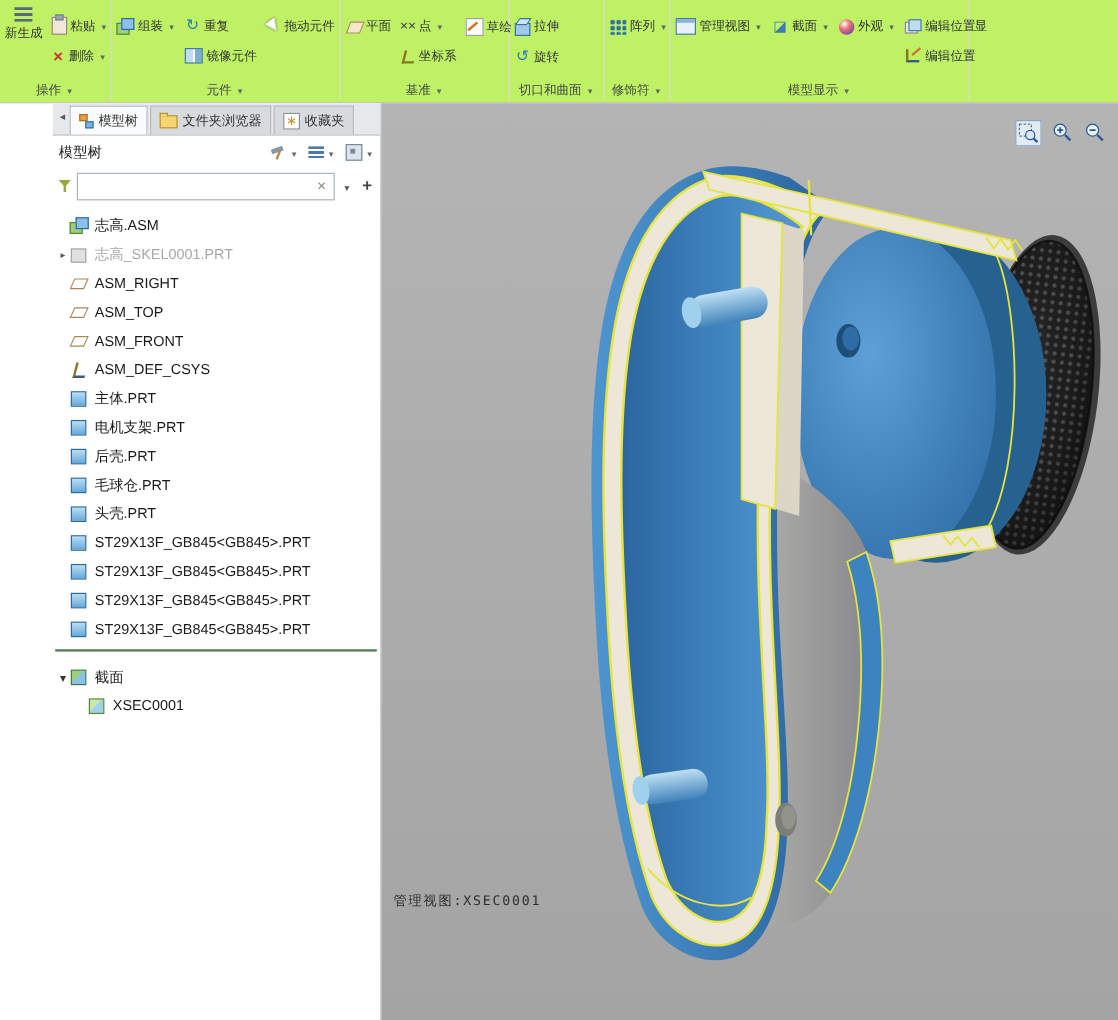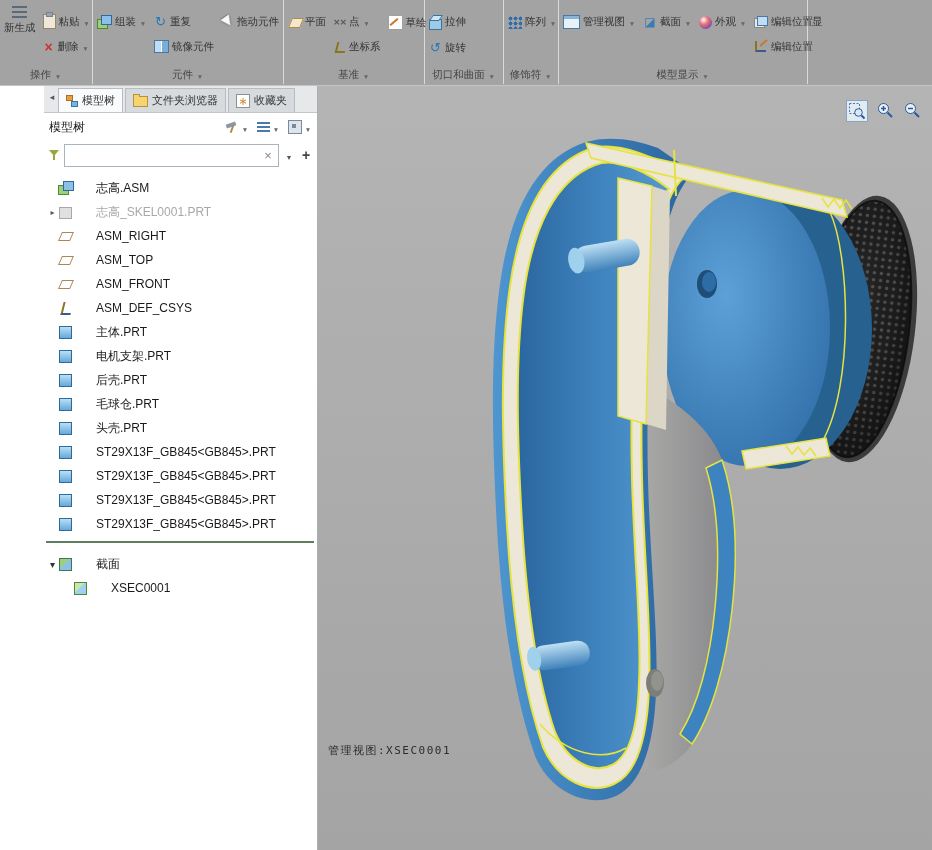--- a/index.html
+++ b/index.html
@@ -1,21 +1,21 @@
 <!DOCTYPE html>
 <html><head>
 <meta charset="utf-8">
 <style>
   html,body { margin:0; padding:0; }
   body { width:932px; height:850px; overflow:hidden; background:#fff;
          font-family:"Liberation Sans","DejaVu Sans",sans-serif; }
   .app { width:932px; height:850px; display:flex; flex-direction:column; }
 
   
-  .ribbon { height:85px; background:#a3a3a3; border-bottom:1px solid #c4c4c4;
+  .ribbon { height:85px; background:#bef264; border-bottom:1px solid #c4c4c4;
             display:flex; flex:none; }
   .rgroup { height:84px; border-right:1px solid #dadad8; display:flex;
             flex-direction:column; flex:none; position:relative; }
   .rgroup.clip { overflow:hidden; border-right:none; }
   .rcontent { flex:1; display:flex; align-items:center; gap:3px; padding:2px 2px 0 2px; }
   .rcol { display:flex; flex-direction:column; gap:9px; }
   .rbtn { display:flex; align-items:center; gap:3px; padding:1px 2px;
           font-size:10.5px; color:#333; white-space:nowrap; cursor:default; }
   .vbtn { flex-direction:column; gap:3px; align-self:flex-start; margin-top:3px; }
   .top-align { align-self:flex-start; margin-top:12px; }
@@ -157,21 +157,21 @@
   .sdd::after { content:"▼"; font-size:7px; color:#555; }
   .splus { width:14px; text-align:center; color:#444; }
   .splus::after { content:"+"; font-size:14px; font-weight:bold; }
 
   .tree-body { flex:1; padding-top:7px; overflow:hidden; }
   .tree-item { height:24px; display:flex; align-items:center; padding-left:3px;
                font-size:12px; color:#1a1a1a; white-space:nowrap; }
   .tree-item.muted { color:#a8a8a8; }
   .texpand { width:11px; font-size:8px; color:#555; flex:none; text-align:center; }
   .ticon { width:16px; height:14px; position:relative; margin-right:5px; flex:none; }
-  .tlabel { overflow:hidden; text-overflow:ellipsis;margin-left:17px; }
+  .tlabel { overflow:hidden; text-overflow:ellipsis; }
 
   .assembly-icon::before { content:""; position:absolute; left:0; top:4px; width:9px;
     height:8px; background:#9ed07c; border:1px solid #4e8a2e; }
   .assembly-icon::after { content:""; position:absolute; left:5px; top:0; width:9px;
     height:8px; background:#8cc0e8; border:1px solid #2e6a9e; }
   .skeleton-icon::before { content:""; position:absolute; left:1px; top:2px; width:11px;
     height:10px; background:#e0e0e0; border:1px solid #a8a8a8; }
   .datum-plane-icon::before { content:""; position:absolute; left:2px; top:3px;
     width:10px; height:7px; border:1px solid #a8885a; transform:skewX(-24deg); }
   .csys-icon::before { content:""; position:absolute; left:4px; top:1px; width:8px;

